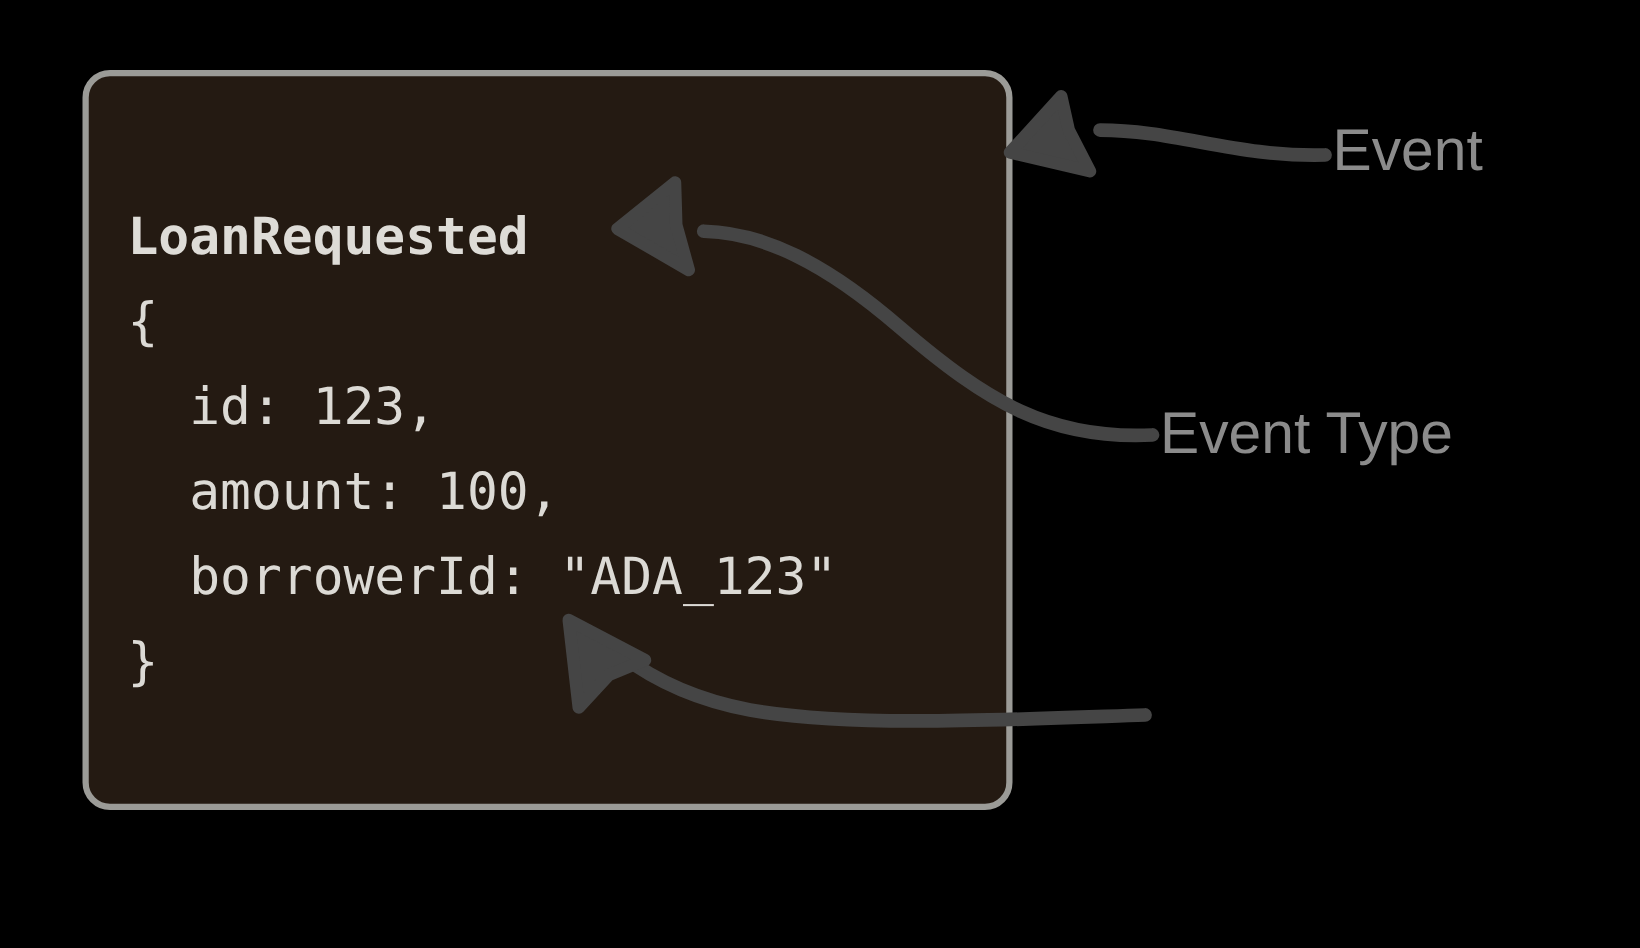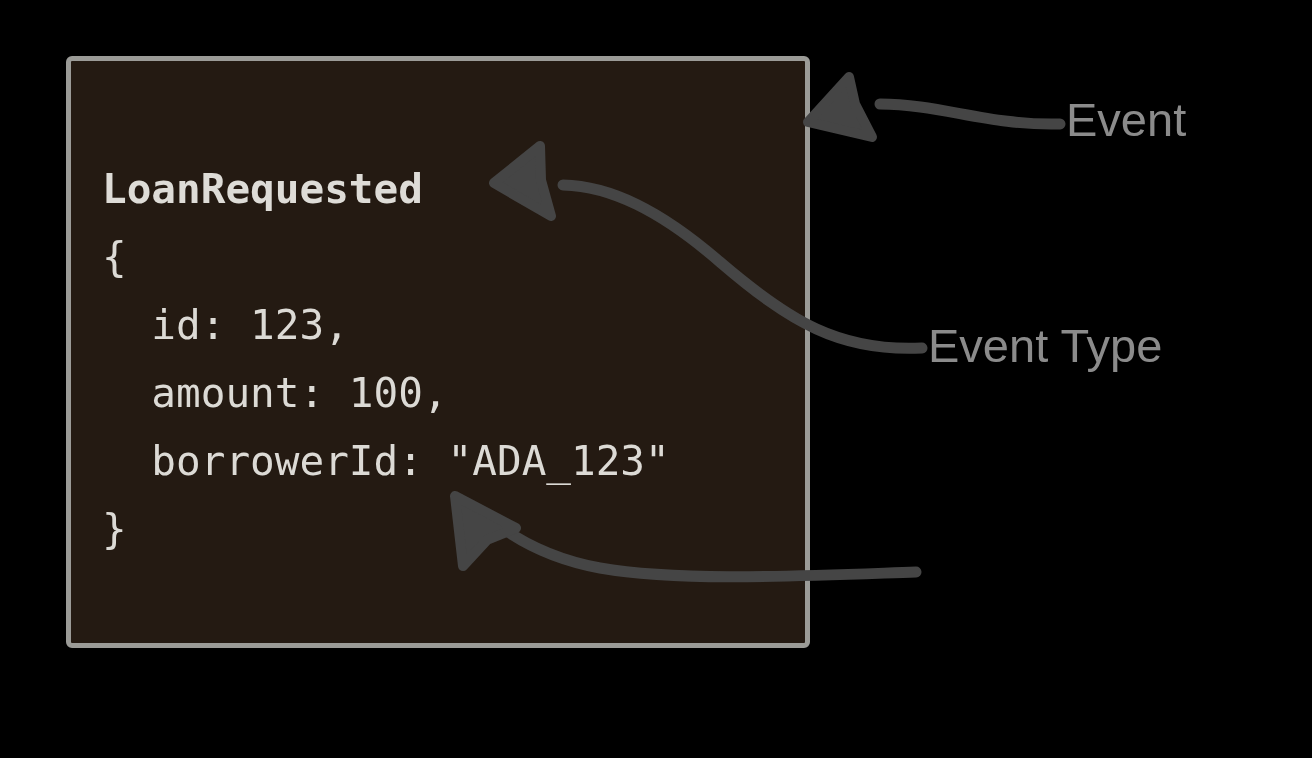--- a/index.html
+++ b/index.html
@@ -25,21 +25,21 @@
   
   #event-card {
     position: absolute;
     left: 66px;
     top: 56px;
     width: 744px;
     height: 592px;
     box-sizing: border-box;
     background: #241a12;
     border: 5px solid #9b9b97;
-    border-radius: 6px;
+    border-radius: 22px;
     z-index: 1;
   }
 
   #event-code {
     position: absolute;
     left: 31px;
     top: 94px;
     margin: 0;
     font-family: "DejaVu Sans Mono", "Liberation Mono", monospace;
     font-size: 41px;

